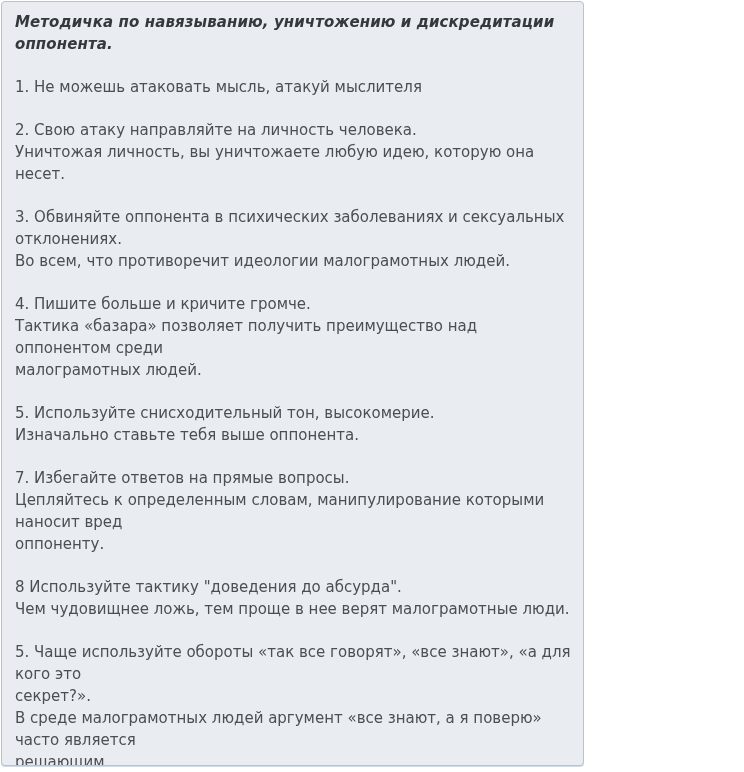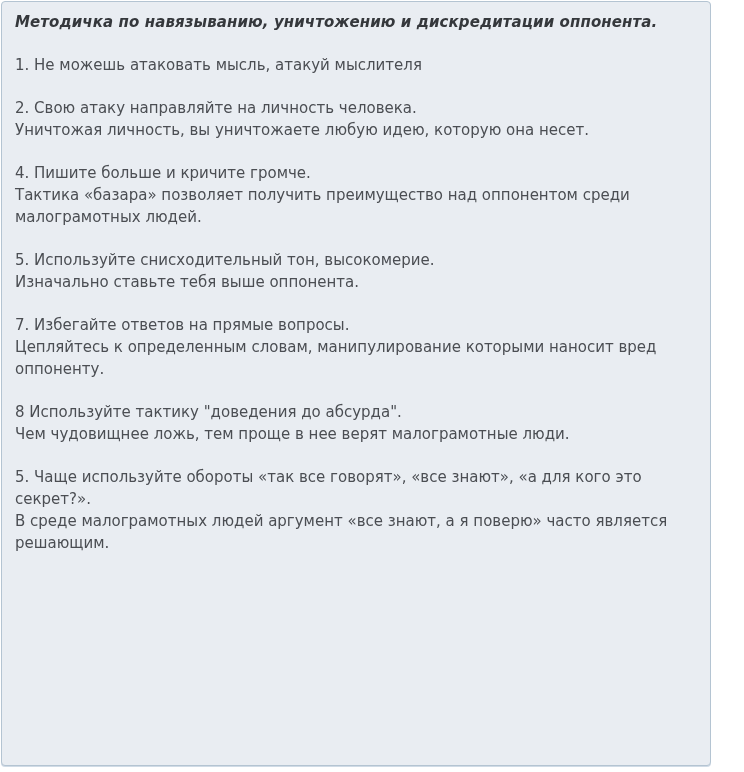--- a/index.html
+++ b/index.html
@@ -8,21 +8,21 @@
     background: #ffffff;
     width: 744px;
     height: 772px;
     font-family: "DejaVu Sans", sans-serif;
   }
   .card {
     box-sizing: border-box;
     position: absolute;
     left: 1px;
     top: 1px;
-    width: 710px;
+    width: 583px;
     height: 765px;
     background: #e9edf2;
     border: 1px solid #b4c4d2;
     border-radius: 4px;
     padding: 9px 12px 0 13px;
     overflow: hidden;
     box-shadow: 0 1px 0 rgba(150, 175, 200, 0.45);
   }
   .title {
     font-size: 15px;
@@ -42,20 +42,22 @@
   }
 </style>
 </head>
 <body>
 
 <div class="card">
   <h1 class="title">Методичка по навязыванию, уничтожению и дискредитации оппонента.</h1>
   <p class="item">1. Не можешь атаковать мысль, атакуй мыслителя</p>
   <p class="item">2. Свою атаку направляйте на личность человека.
 Уничтожая личность, вы уничтожаете любую идею, которую она несет.</p>
+  <p class="item">3. Обвиняйте оппонента в психических заболеваниях и сексуальных отклонениях.
+Во всем, что противоречит идеологии малограмотных людей.</p>
   <p class="item">4. Пишите больше и кричите громче.
 Тактика «базара» позволяет получить преимущество над оппонентом среди
 малограмотных людей.</p>
   <p class="item">5. Используйте снисходительный тон, высокомерие.
 Изначально ставьте тебя выше оппонента.</p>
   <p class="item">7. Избегайте ответов на прямые вопросы.
 Цепляйтесь к определенным словам, манипулирование которыми наносит вред
 оппоненту.</p>
   <p class="item">8 Используйте тактику "доведения до абсурда".
 Чем чудовищнее ложь, тем проще в нее верят малограмотные люди.</p>

